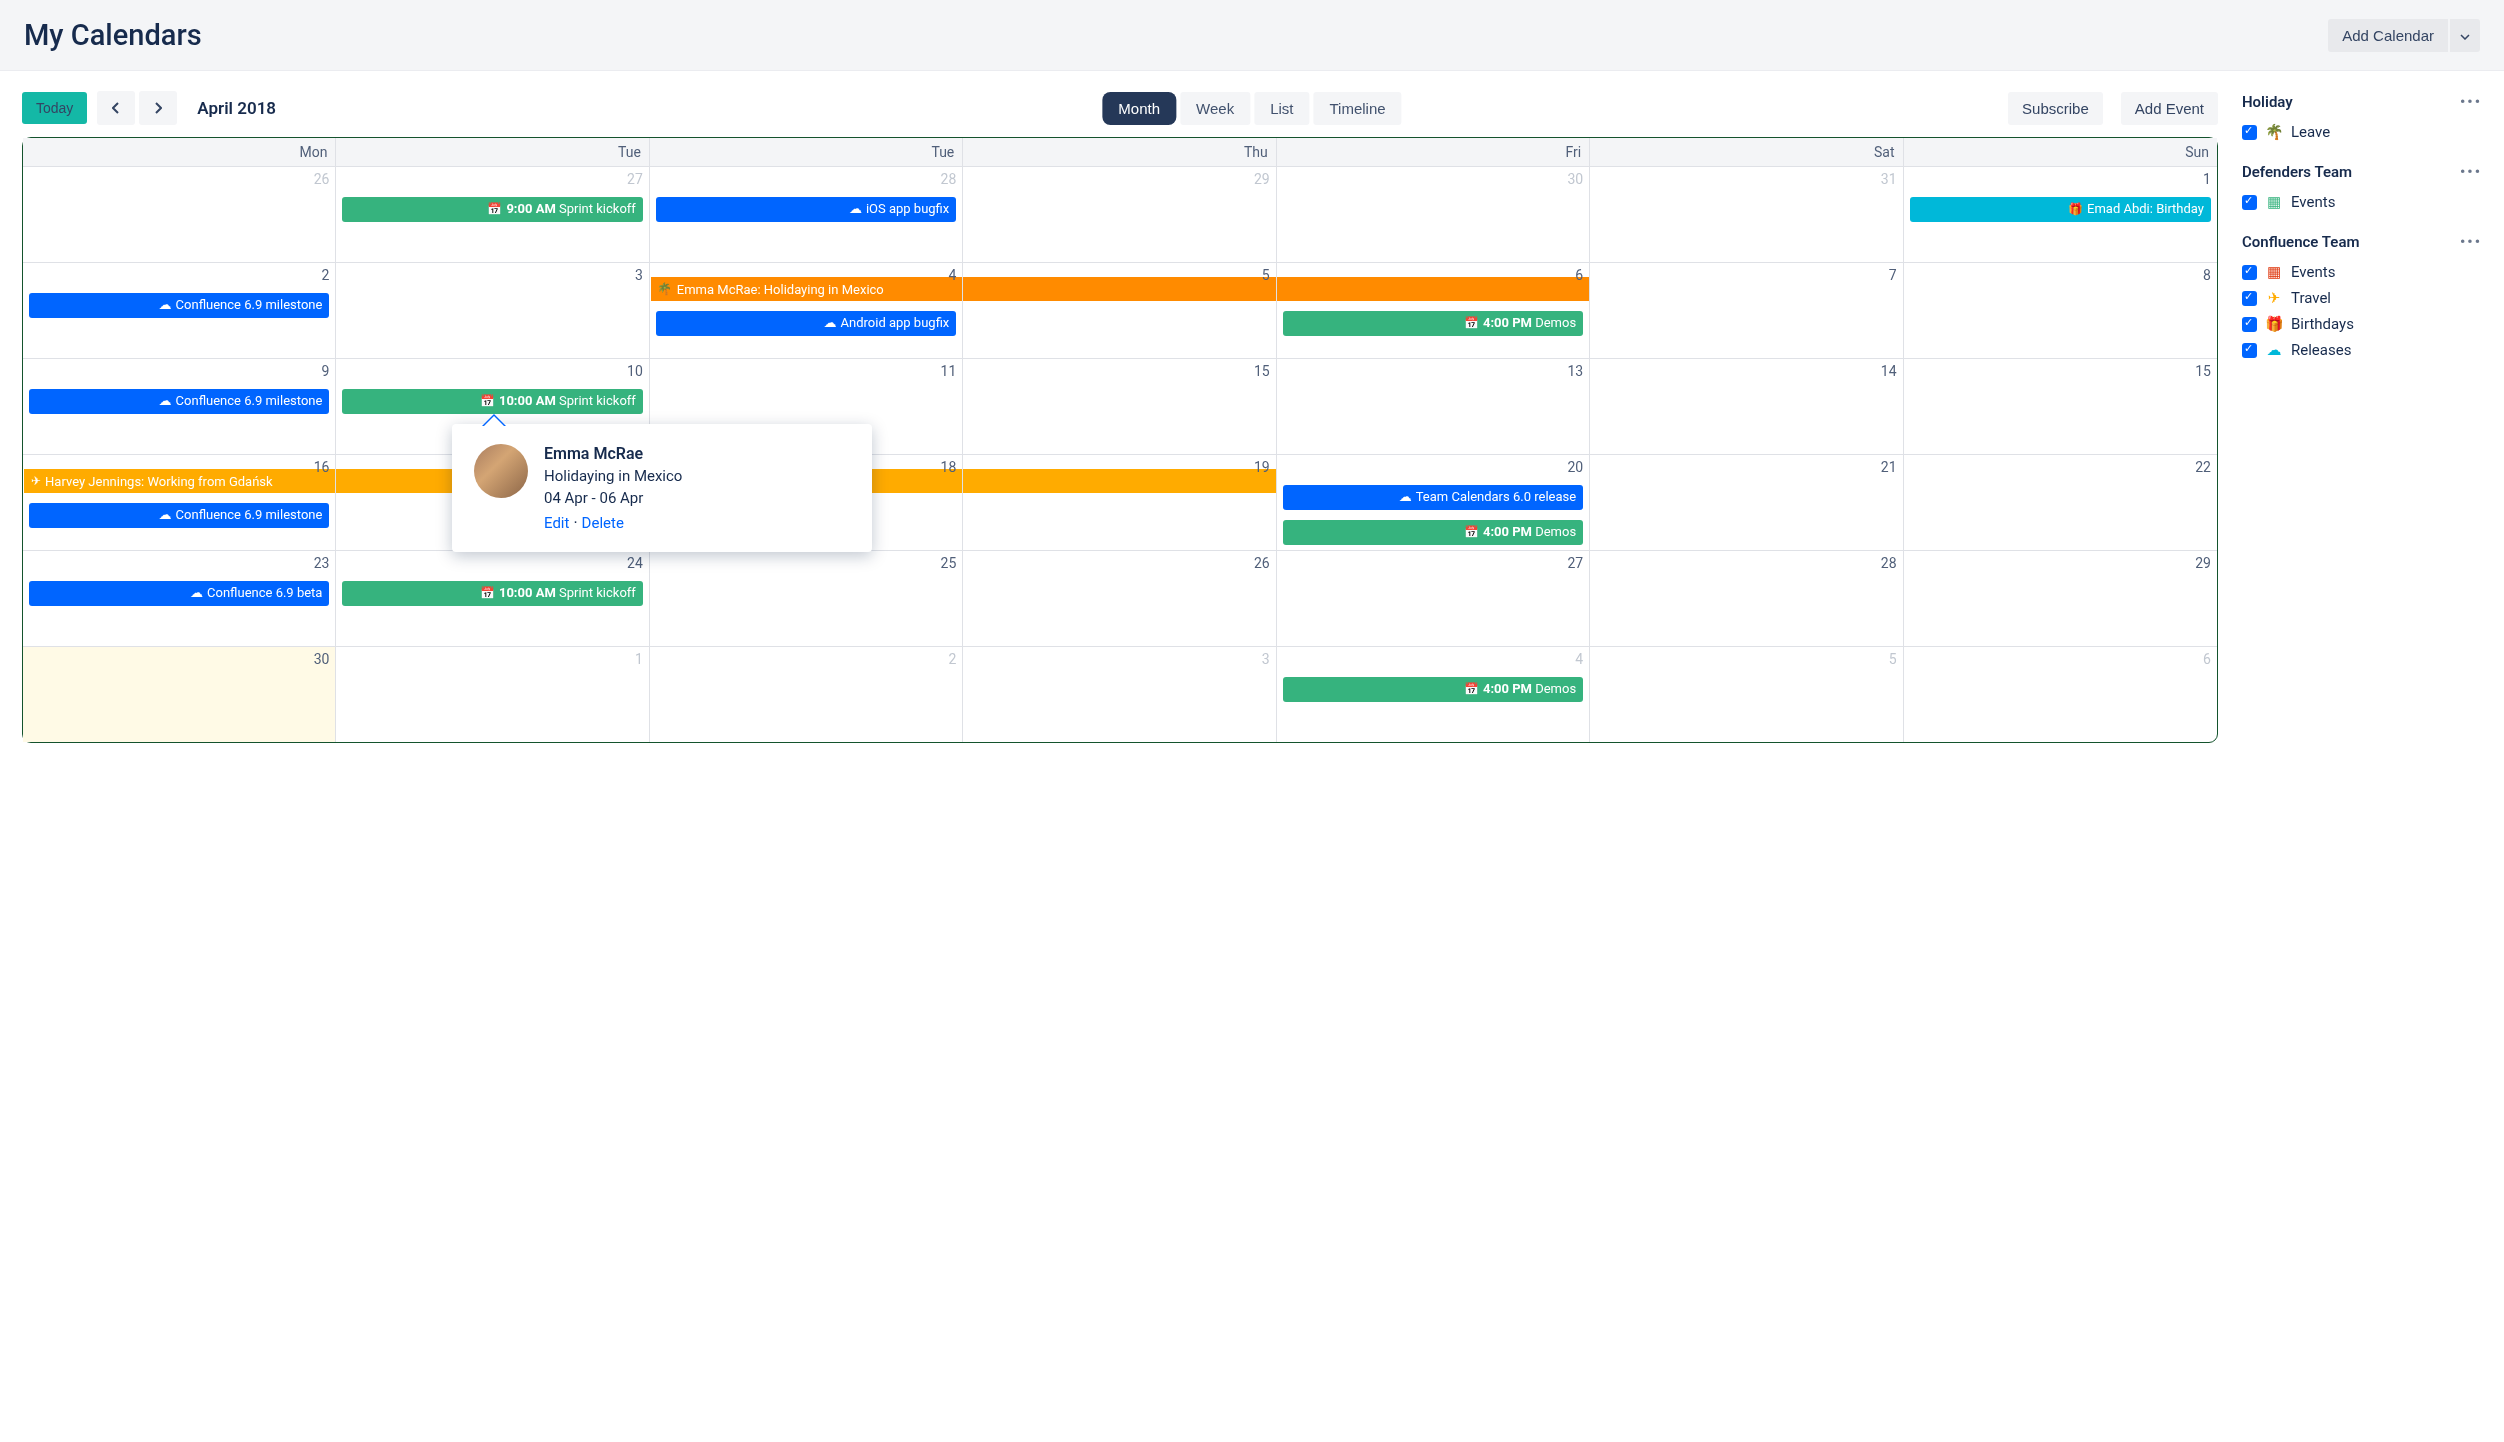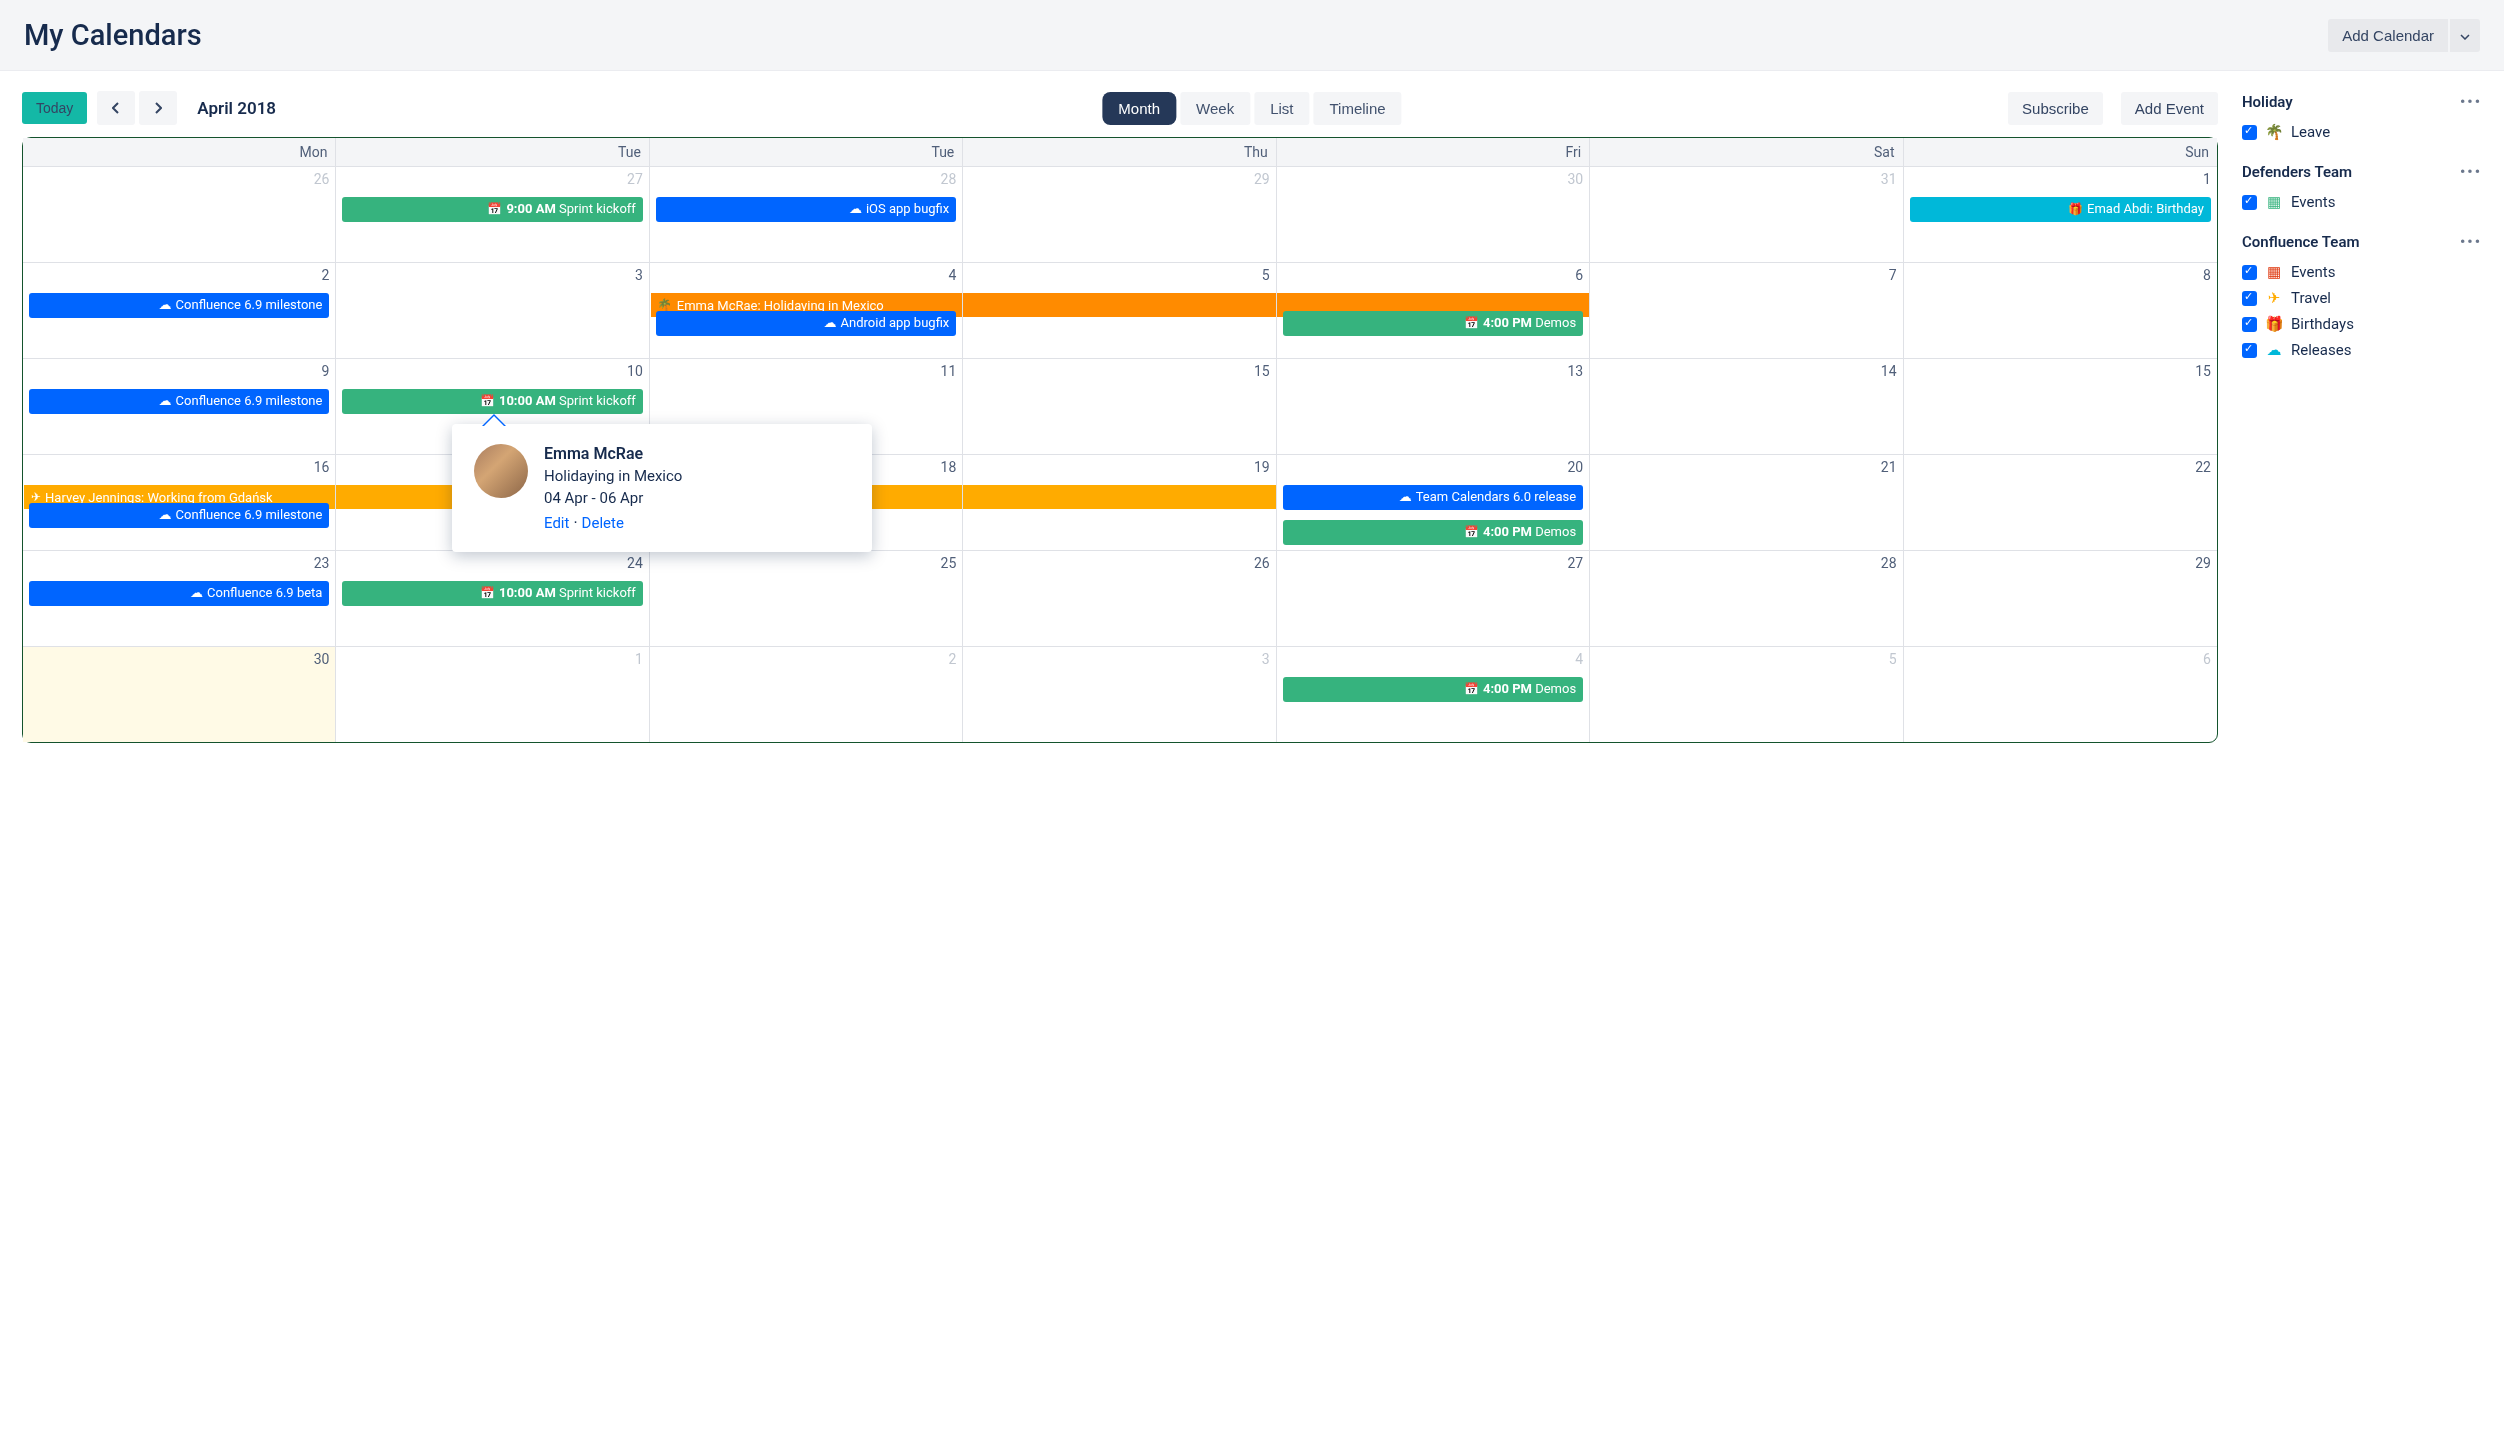--- a/index.html
+++ b/index.html
@@ -34,21 +34,21 @@
 .day .num { font-size: 14px; color: #505f79; }
 .day.other .num { color: #c1c7d0; }
 .day.today-hl { background: #fffae6; }
 .event { font-size: 13px; color: #fff; padding: 4px 7px; border-radius: 3px; margin-top: 10px; line-height: 1.3; cursor: pointer; }
 .event .time { font-weight: 700; }
 .ev-blue { background: #0065ff; }
 .ev-green { background: #36b37e; }
 .ev-teal { background: #00b8d9; }
 .ev-orange { background: #ff8b00; }
 .ev-yellow { background: #ffab00; }
-.span-event { position: absolute; top: 30px; left: 0; height: 24px; display: flex; align-items: center; padding-left: 7px; font-size: 13px; color: #fff; cursor: pointer; }
+.span-event { position: absolute; top: 14px; left: 0; height: 24px; display: flex; align-items: center; padding-left: 7px; font-size: 13px; color: #fff; cursor: pointer; }
 .icon-cal::before { content: "📅"; font-size: 12px; margin-right: 4px; }
 .icon-rel::before { content: "☁"; font-size: 13px; margin-right: 4px; }
 .icon-palm::before { content: "🌴"; font-size: 12px; margin-right: 4px; }
 .icon-plane::before { content: "✈"; font-size: 12px; margin-right: 4px; }
 .icon-gift::before { content: "🎁"; font-size: 12px; margin-right: 4px; }
 
 .sidebar { width: 240px; padding-top: 2px; }
 .cal-group { margin-bottom: 18px; }
 .cal-group-head { display: flex; justify-content: space-between; align-items: center; font-weight: 600; font-size: 15px; color: #172b4d; margin-bottom: 8px; }
 .dots { cursor: pointer; color: #6b778c; letter-spacing: 2px; }

